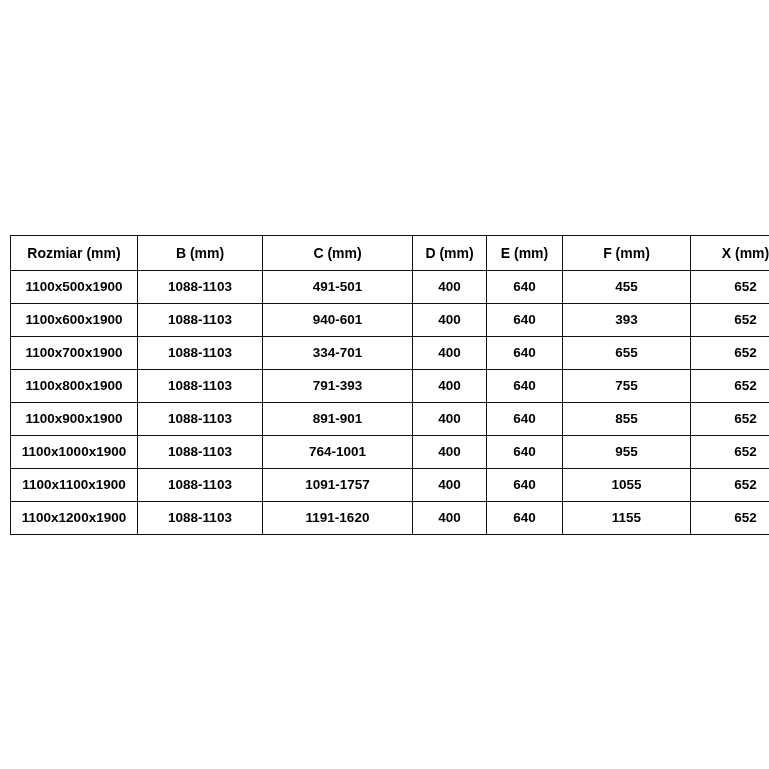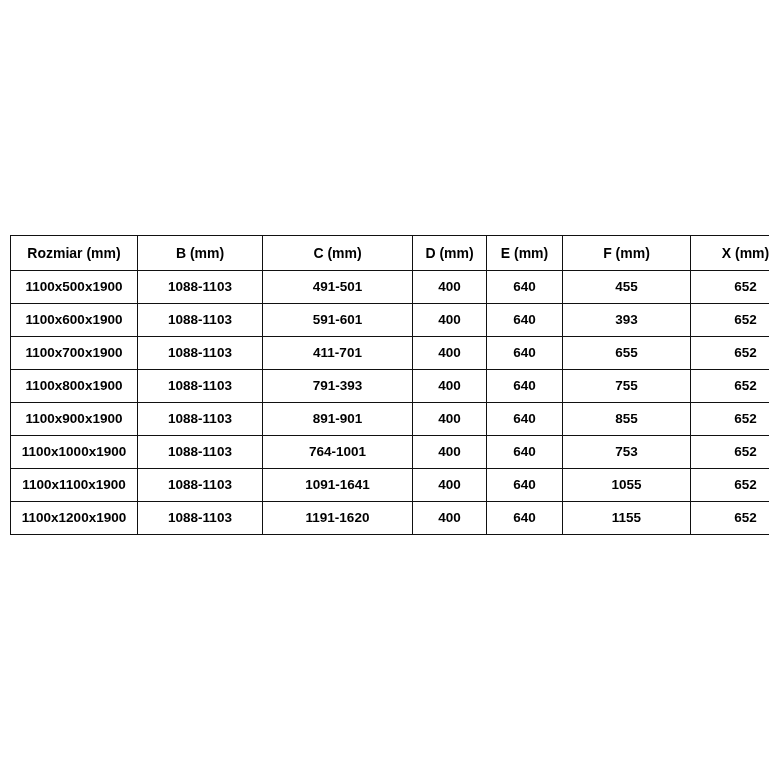--- a/index.html
+++ b/index.html
@@ -94,30 +94,30 @@
           <td class="col-1">1088-1103</td>
           <td class="col-2">491-501</td>
           <td class="col-3">400</td>
           <td class="col-4">640</td>
           <td class="col-5">455</td>
           <td class="col-6">652</td>
         </tr>
         <tr>
           <td class="col-0">1100x600x1900</td>
           <td class="col-1">1088-1103</td>
-          <td class="col-2">591-601</td>
+          <td class="col-2">940-601</td>
           <td class="col-3">400</td>
           <td class="col-4">640</td>
           <td class="col-5">393</td>
           <td class="col-6">652</td>
         </tr>
         <tr>
           <td class="col-0">1100x700x1900</td>
           <td class="col-1">1088-1103</td>
-          <td class="col-2">411-701</td>
+          <td class="col-2">334-701</td>
           <td class="col-3">400</td>
           <td class="col-4">640</td>
           <td class="col-5">655</td>
           <td class="col-6">652</td>
         </tr>
         <tr>
           <td class="col-0">1100x800x1900</td>
           <td class="col-1">1088-1103</td>
           <td class="col-2">791-393</td>
           <td class="col-3">400</td>
@@ -133,27 +133,27 @@
           <td class="col-4">640</td>
           <td class="col-5">855</td>
           <td class="col-6">652</td>
         </tr>
         <tr>
           <td class="col-0">1100x1000x1900</td>
           <td class="col-1">1088-1103</td>
           <td class="col-2">764-1001</td>
           <td class="col-3">400</td>
           <td class="col-4">640</td>
-          <td class="col-5">753</td>
+          <td class="col-5">955</td>
           <td class="col-6">652</td>
         </tr>
         <tr>
           <td class="col-0">1100x1100x1900</td>
           <td class="col-1">1088-1103</td>
-          <td class="col-2">1091-1641</td>
+          <td class="col-2">1091-1757</td>
           <td class="col-3">400</td>
           <td class="col-4">640</td>
           <td class="col-5">1055</td>
           <td class="col-6">652</td>
         </tr>
         <tr>
           <td class="col-0">1100x1200x1900</td>
           <td class="col-1">1088-1103</td>
           <td class="col-2">1191-1620</td>
           <td class="col-3">400</td>

